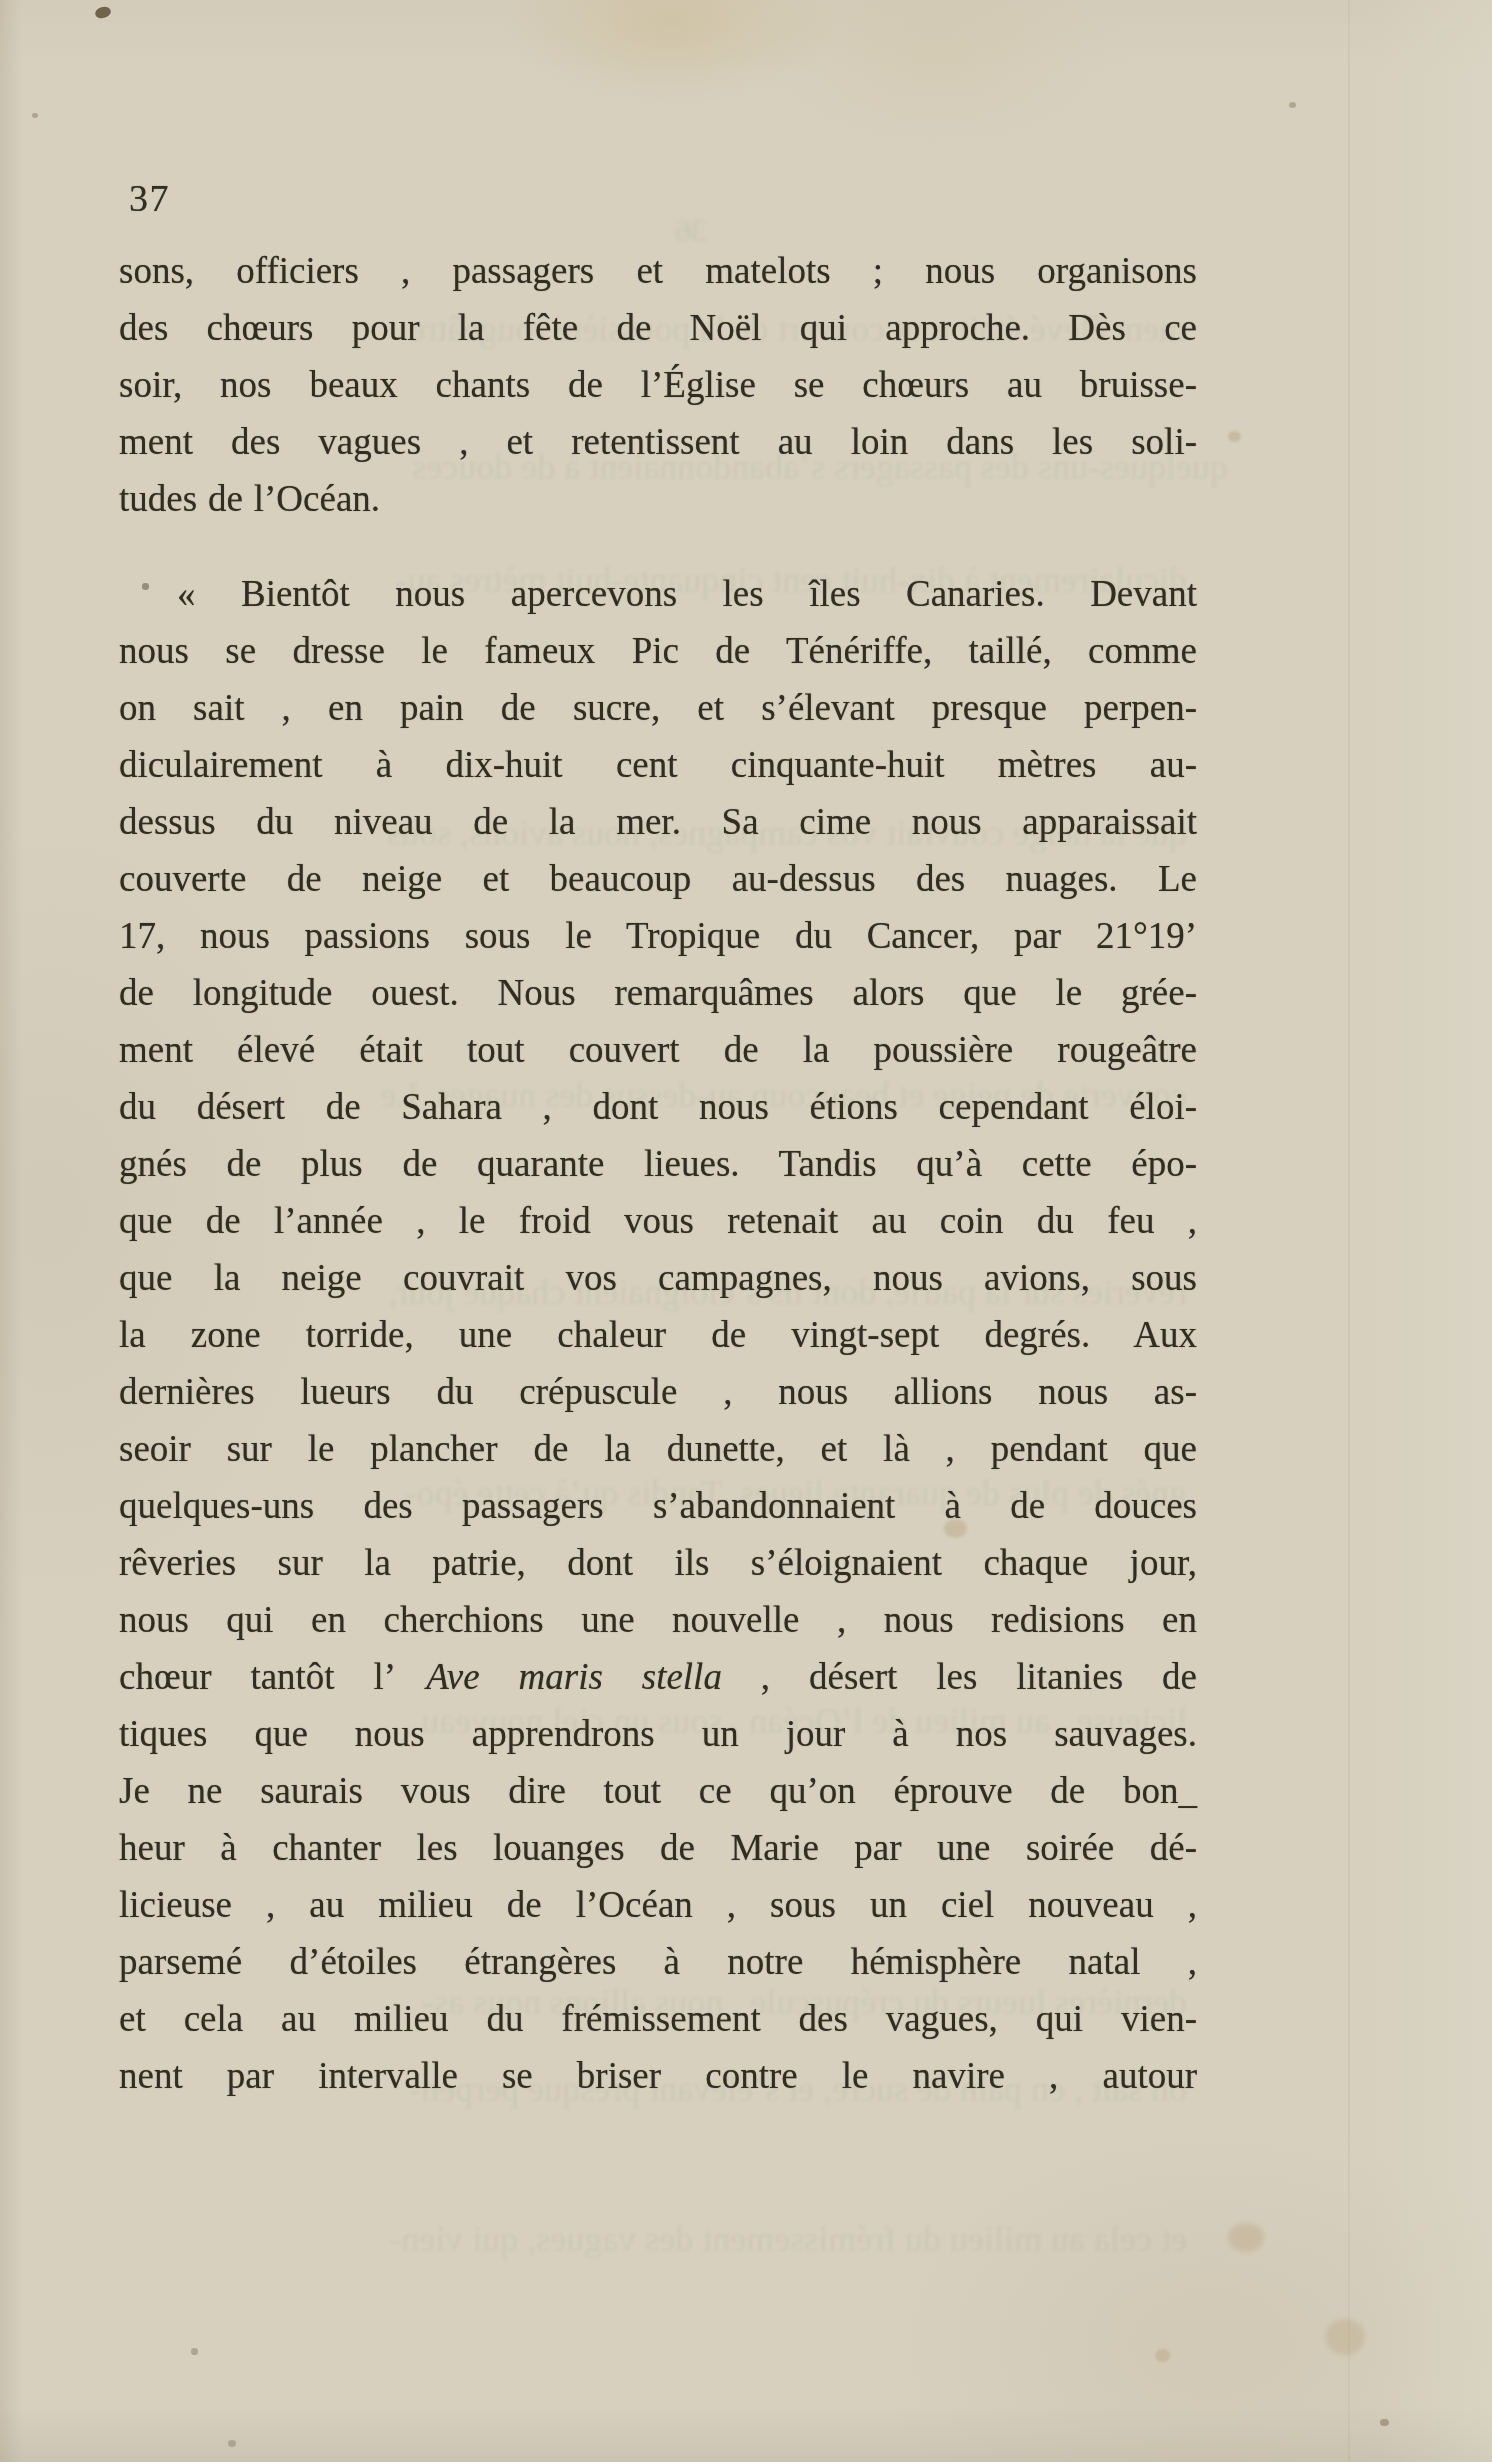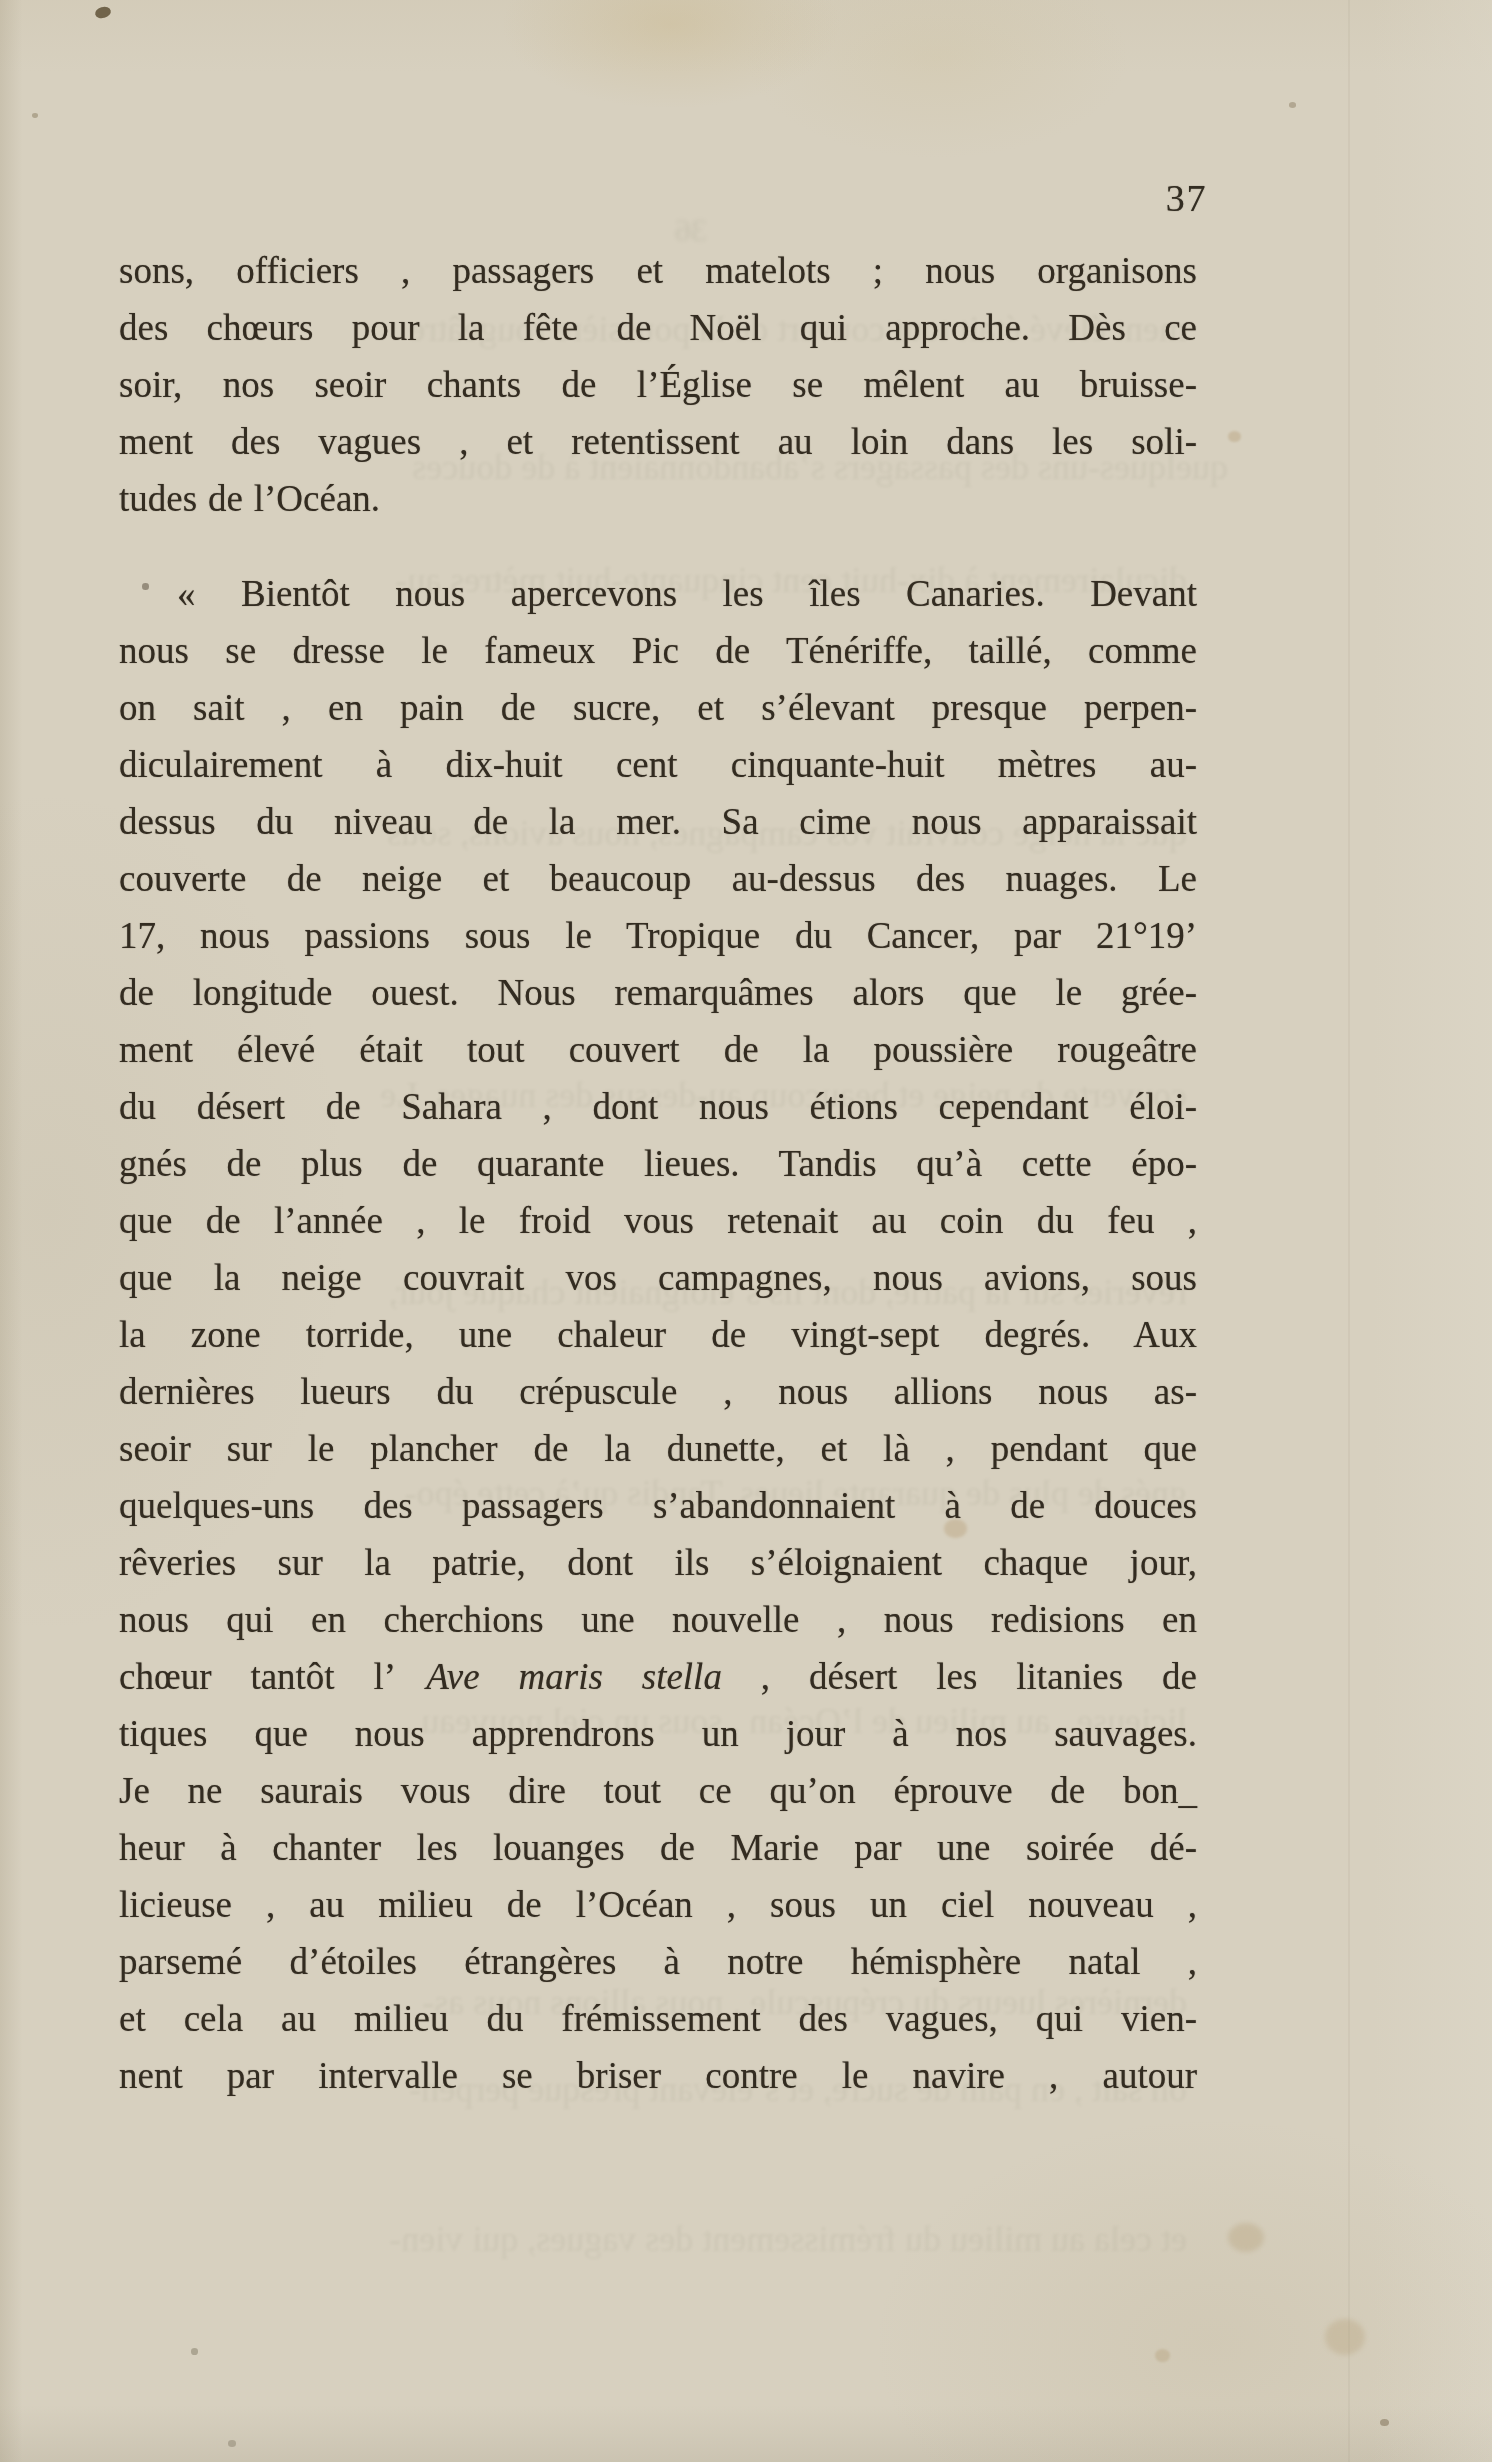--- a/index.html
+++ b/index.html
@@ -23,21 +23,21 @@
       linear-gradient(0deg,   rgba(130,120,95,.14), transparent 57px),
       linear-gradient(180deg, rgba(182,167,132,.10), transparent 73px);
   }
   .page-edge-seam{
     position:absolute;top:0;left:1348px;width:2.4px;height:2462px;
     background:rgba(150,140,115,.10);pointer-events:none;
   }
   
   .folio{
     position:absolute;top:176px;left:129px;width:1078px;
-    text-align:right;
+    text-align:left;
     font-size:38px;color:#332d22;
     text-shadow:0 0 1.1px rgba(51,45,34,.55);
     letter-spacing:1.6px;
   }
   
   .textblock{
     position:absolute;left:119px;top:242px;width:1078px;
     font-size:37px;line-height:57px;color:#332c21;
     text-shadow:0 0 1.1px rgba(51,44,33,.5);
     word-spacing:1.6px;
@@ -103,21 +103,21 @@
   <div class="ghost g8">licieuse , au milieu de l’Océan , sous un ciel nouveau ,</div>
   <div class="ghost g9">dernières lueurs du crépuscule , nous allions nous as-</div>
   <div class="ghost g10">on sait , en pain de sucre, et s’élevant presque perpen-</div>
   <div class="ghost g11">et cela au milieu du frémissement des vagues, qui vien-</div>
 
   <div class="folio">37</div>
 
   <div class="textblock">
     <div class="ln">sons, officiers , passagers et matelots ; nous organisons</div>
     <div class="ln">des chœurs pour la fête de Noël qui approche. Dès ce</div>
-    <div class="ln">soir, nos seoir chants de l’Église se mêlent au bruisse-</div>
+    <div class="ln">soir, nos beaux chants de l’Église se chœurs au bruisse-</div>
     <div class="ln">ment des vagues , et retentissent au loin dans les soli-</div>
     <div class="ln para-end">tudes de l’Océan.</div>
     <div class="ln para-start">« Bientôt nous apercevons les îles Canaries. Devant</div>
     <div class="ln">nous se dresse le fameux Pic de Ténériffe, taillé, comme</div>
     <div class="ln">on sait , en pain de sucre, et s’élevant presque perpen-</div>
     <div class="ln">diculairement à dix-huit cent cinquante-huit mètres au-</div>
     <div class="ln">dessus du niveau de la mer. Sa cime nous apparaissait</div>
     <div class="ln">couverte de neige et beaucoup au-dessus des nuages. Le</div>
     <div class="ln">17, nous passions sous le Tropique du Cancer, par 21°19’</div>
     <div class="ln">de longitude ouest. Nous remarquâmes alors que le grée-</div>

